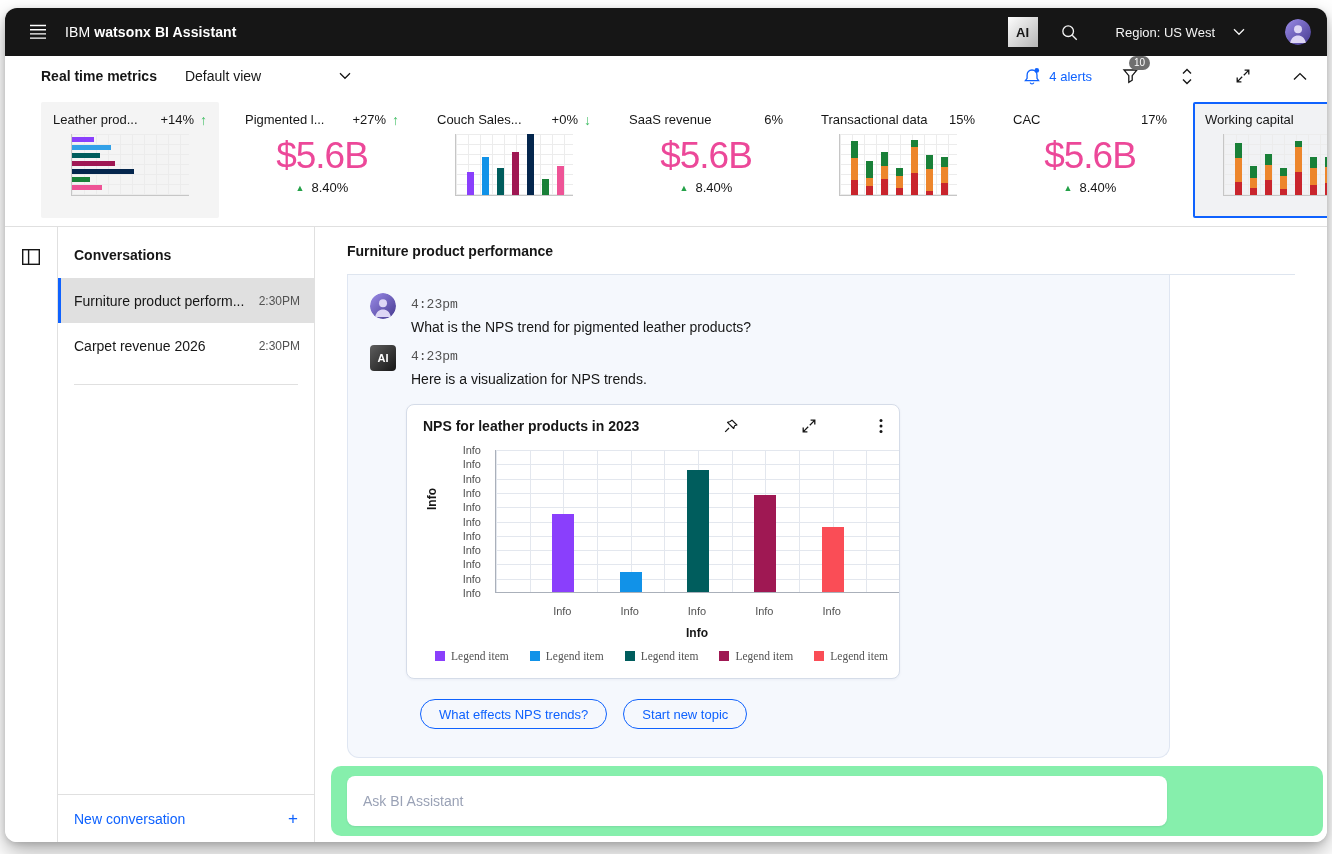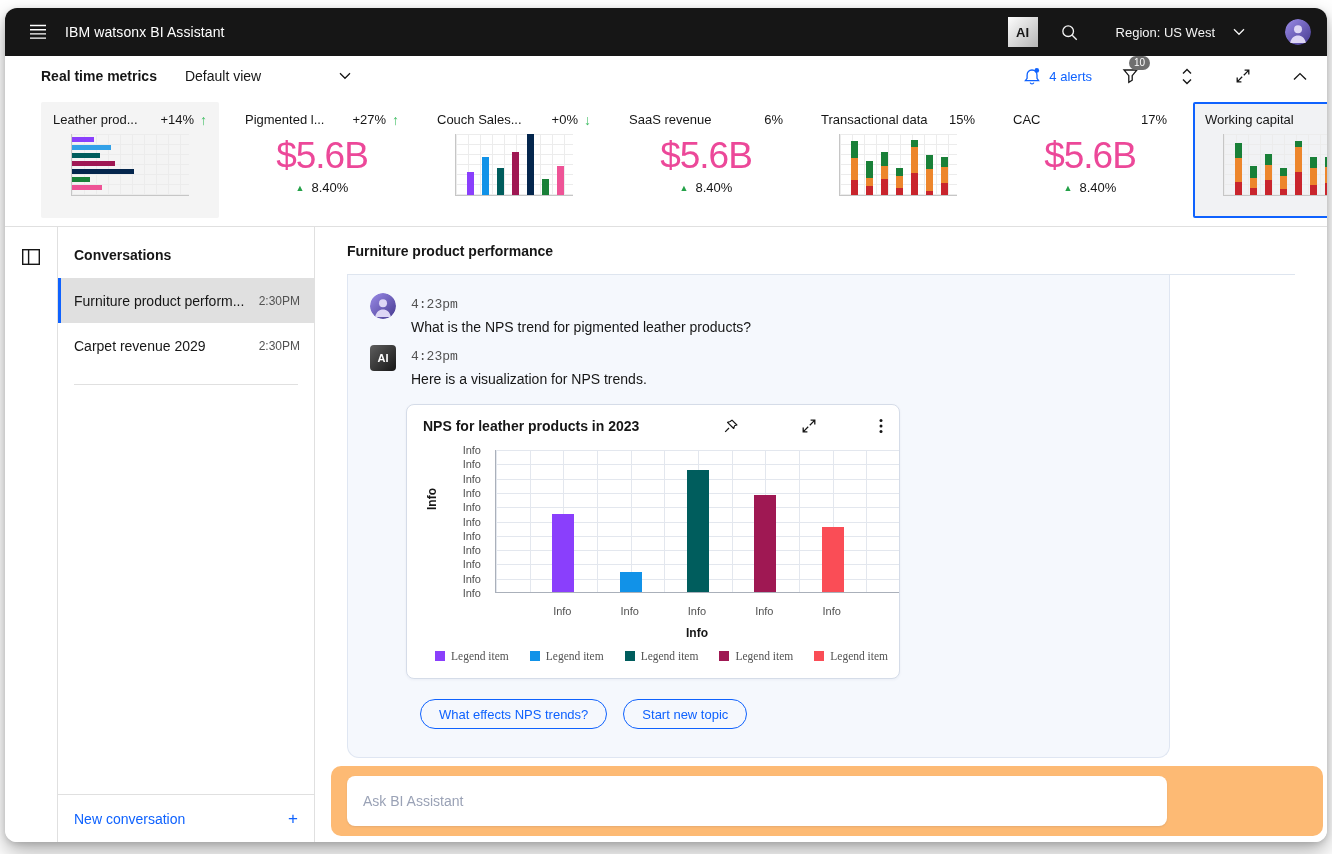--- a/index.html
+++ b/index.html
@@ -10,21 +10,21 @@
     position: absolute; left: 5px; top: 8px; width: 1322px; height: 834px;
     background: #fff; border-radius: 12px; overflow: hidden;
     box-shadow: 0 10px 22px rgba(0,0,0,.30), 0 2px 6px rgba(0,0,0,.15);
     display: flex; flex-direction: column;
   }
 
   
   .app-header { height: 48px; flex: 0 0 48px; background: #161616; display: flex; align-items: center; padding: 0 16px; }
   .menu-btn { width: 34px; height: 34px; display:flex; align-items:center; justify-content:center; cursor:pointer; }
   .brand { color:#fff; font-size: 14px; margin-left: 10px; letter-spacing: .1px; }
-  .brand b { font-weight: normal; }
+  .brand b { font-weight: bold; }
   .hdr-spacer { flex: 1; }
   .ai-badge-hdr { width: 30px; height: 30px; background: linear-gradient(135deg,#fdfdfd 0%,#b5b5b5 100%);
     color:#161616; font-weight:bold; font-size:13px; display:flex; align-items:center; justify-content:center; cursor:pointer; }
   .hdr-search { width: 40px; height: 40px; display:flex; align-items:center; justify-content:center; margin-left: 12px; cursor:pointer; }
   .region-sel { display:flex; align-items:center; gap: 18px; color:#f4f4f4; font-size:13px; margin-left: 26px; cursor:pointer; }
   .hdr-avatar { width: 26px; height: 26px; border-radius: 50%; overflow:hidden; margin-left: 40px; cursor:pointer; flex:0 0 26px; }
 
   
   .metrics-toolbar { height: 40px; flex: 0 0 40px; display: flex; align-items: center; padding: 0 20px 0 36px; background:#fff; }
   .metrics-title { font-size: 14px; font-weight: bold; }
@@ -103,21 +103,21 @@
   .x-tick { position:absolute; top: 157px; width: 60px; text-align:center; font-size: 11px; color:#525252; }
   .x-axis-title { position:absolute; top: 178px; left: 72px; width: 404px; text-align:center; font-size: 12px; font-weight:bold; }
   .legend { position:absolute; top: 202px; left: 12px; width: 100%; display:flex; gap: 21px; font-family: Liberation Serif, serif; }
   .legend-item { display:flex; align-items:center; gap: 6px; font-size: 11.5px; color:#525252; white-space:nowrap; }
   .legend-swatch { width: 10px; height: 10px; flex: 0 0 10px; }
 
   .suggestions { display:flex; gap: 16px; margin: 20px 0 0 50px; }
   .pill { height: 30px; border: 1px solid #0f62fe; border-radius: 16px; color:#0f62fe; background: transparent;
     font-size: 13px; padding: 0 18px; display:flex; align-items:center; cursor:pointer; font-family: inherit; }
 
-  .input-bar { height: 70px; flex: 0 0 70px; background:#fdba74; border-radius: 10px; margin: 8px 4px 6px -16px; display:flex; align-items:center; padding-left: 16px; }
+  .input-bar { height: 70px; flex: 0 0 70px; background:#86efac; border-radius: 10px; margin: 8px 4px 6px -16px; display:flex; align-items:center; padding-left: 16px; }
   .chat-input { width: 820px; height: 50px; border: none; border-radius: 8px; background:#fff; box-shadow: 0 1px 2px rgba(30,50,90,.10);
     padding: 0 16px; font-size: 14px; font-family: inherit; color:#161616; outline: none; }
   .chat-input::placeholder { color: #9aa2b6; }
 </style>
 </head>
 <body>
 
 <div class="window">
 
   <div class="app-header">
@@ -374,21 +374,21 @@
     </div>
 
     <div class="sidebar">
       <div class="sb-title">Conversations</div>
       <div id="conv-list">
           <div class="conv-item selected">
             <span class="conv-label">Furniture product perform...</span>
             <span class="conv-time">2:30PM</span>
           </div>
           <div class="conv-item">
-            <span class="conv-label">Carpet revenue 2029</span>
+            <span class="conv-label">Carpet revenue 2026</span>
             <span class="conv-time">2:30PM</span>
           </div>
         </div>
       <div class="list-divider"></div>
       <div class="sb-spacer"></div>
       <div class="sb-footer">
         <span class="lbl">New conversation</span>
         <span class="sb-plus">+</span>
       </div>
     </div>

